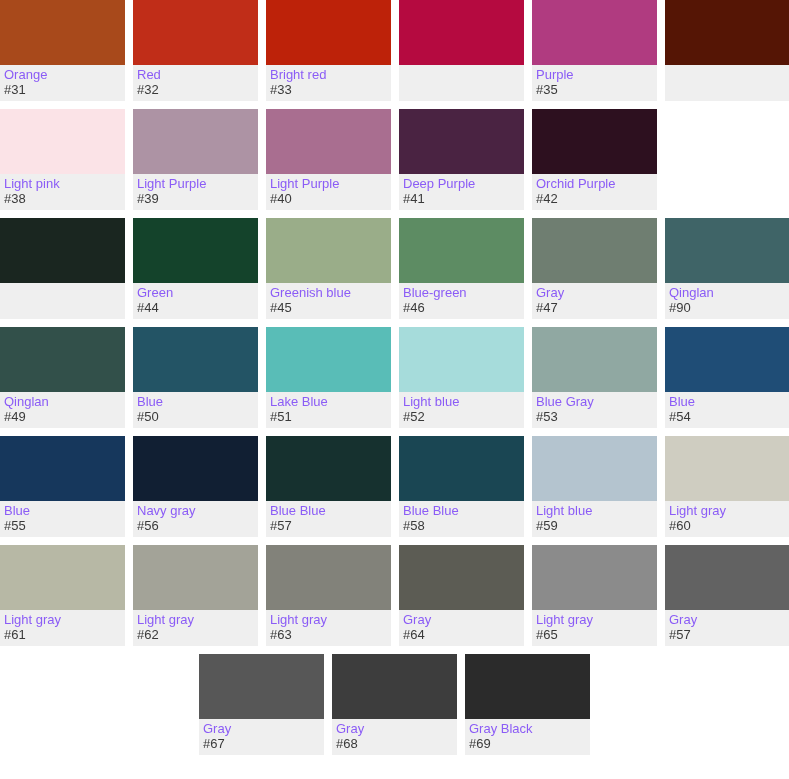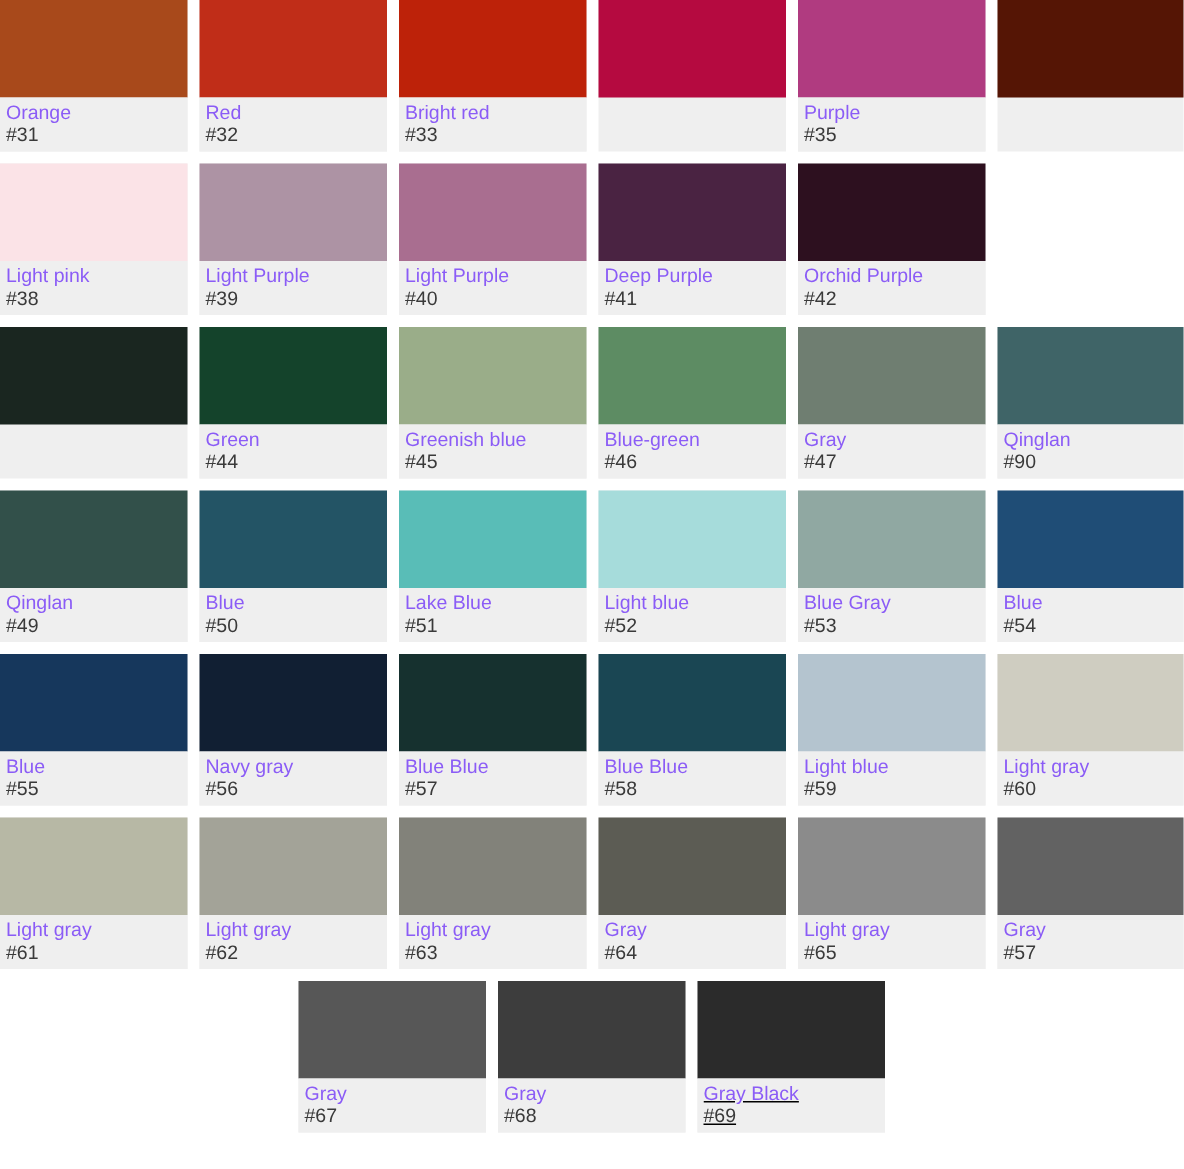--- a/index.html
+++ b/index.html
@@ -28,21 +28,20 @@
   }
   .swatch-row.last-row {
     justify-content: center;
     margin-top: 7px;
   }
   .swatch-row.last-row .swatch-card {
     margin-right: 8px;
   }
   .swatch-row.last-row .swatch-card:last-child {
     margin-right: 0;
-    text-decoration: underline;
   }
 
   .swatch-card {
     width: 125px;
     margin-right: 8px;
     background: #efefef;
     flex: 0 0 auto;
   }
   .swatch-card:last-child {
     margin-right: 0;

